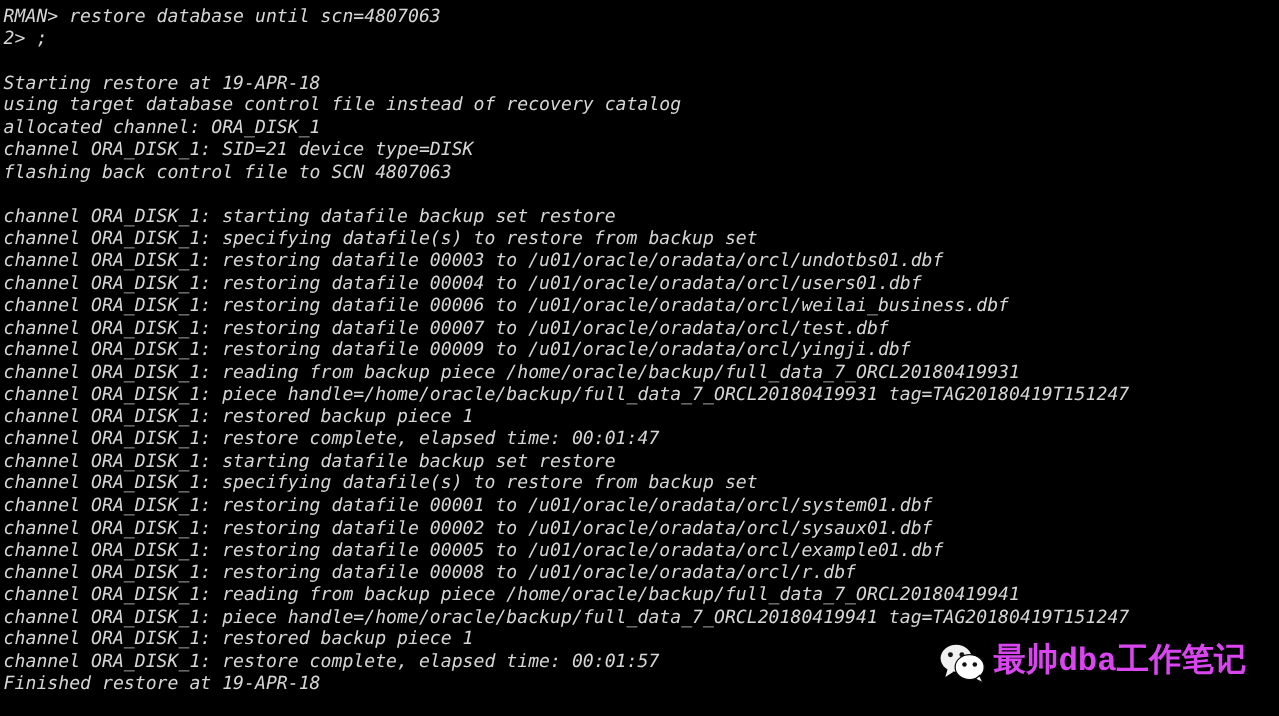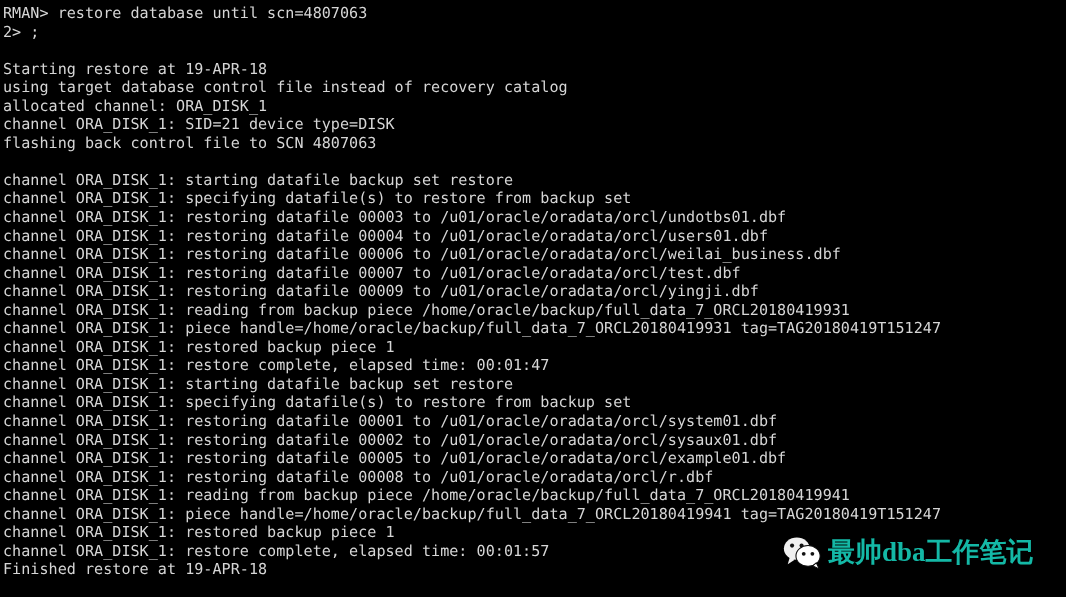--- a/index.html
+++ b/index.html
@@ -24,43 +24,44 @@
     font-size: 15.1px;
     line-height: 18.55px;
     color: #d6d6d6;
     white-space: pre;
     letter-spacing: 0.02px;
     text-rendering: geometricPrecision;
   }
   .line {
     height: 18.55px;
     white-space: pre;
+    font-style: italic;
   }
   .line.blank {
     color: transparent;
   }
   #watermark {
     position: absolute;
     left: 783px;
     top: 536px;
     display: flex;
     align-items: center;
     gap: 7px;
     pointer-events: none;
   }
   #wechat-icon {
     width: 38px;
     height: 33px;
     display: block;
   }
   #watermark-text {
-    font-family: Liberation Serif, serif;
+    font-family: Liberation Mono, monospace;
     font-size: 27px;
     font-weight: 700;
-    color: #14b8a6;
+    color: #d946ef;
     line-height: 1;
     letter-spacing: 0px;
     white-space: nowrap;
   }
 </style>
 </head>
 <body>
 
 <div id="terminal" style="background: rgb(0, 0, 0);">
 

